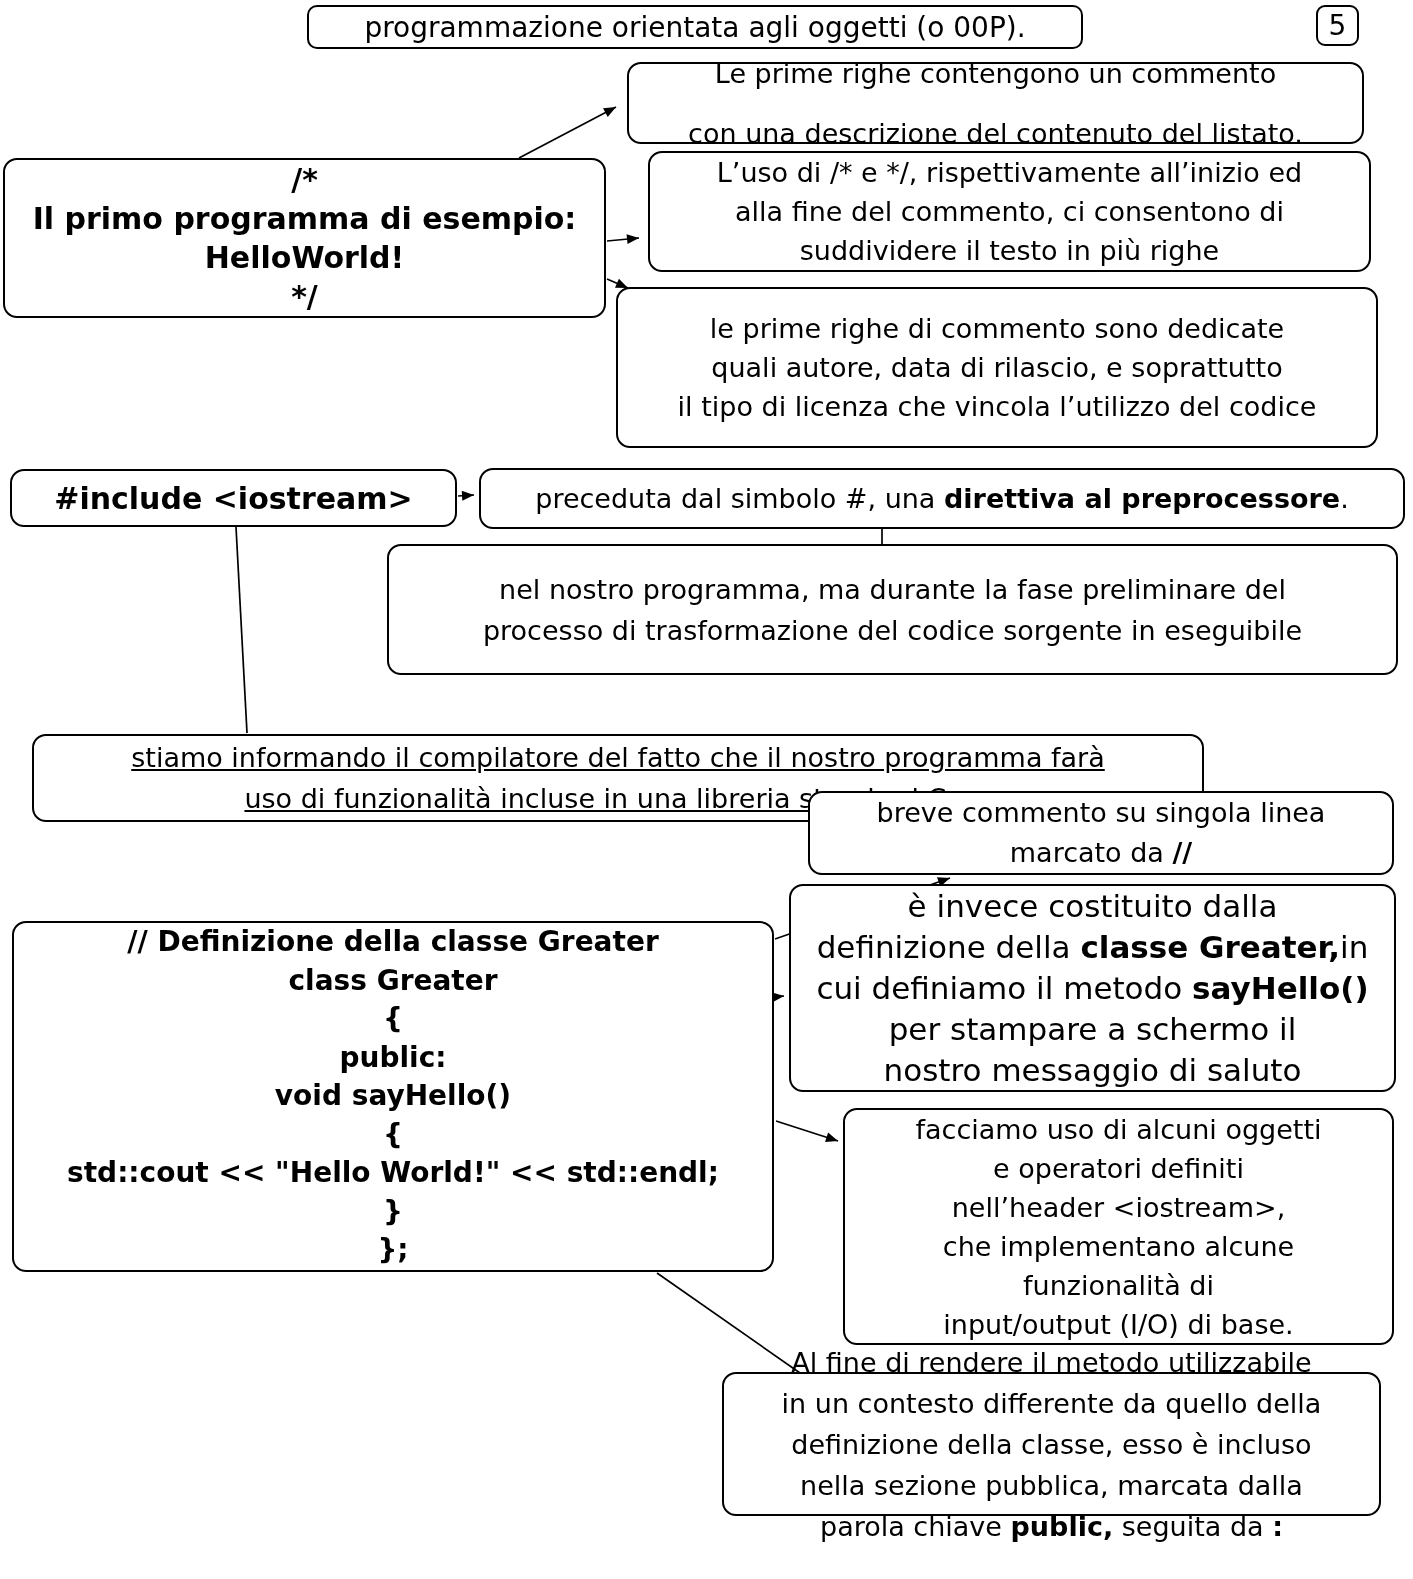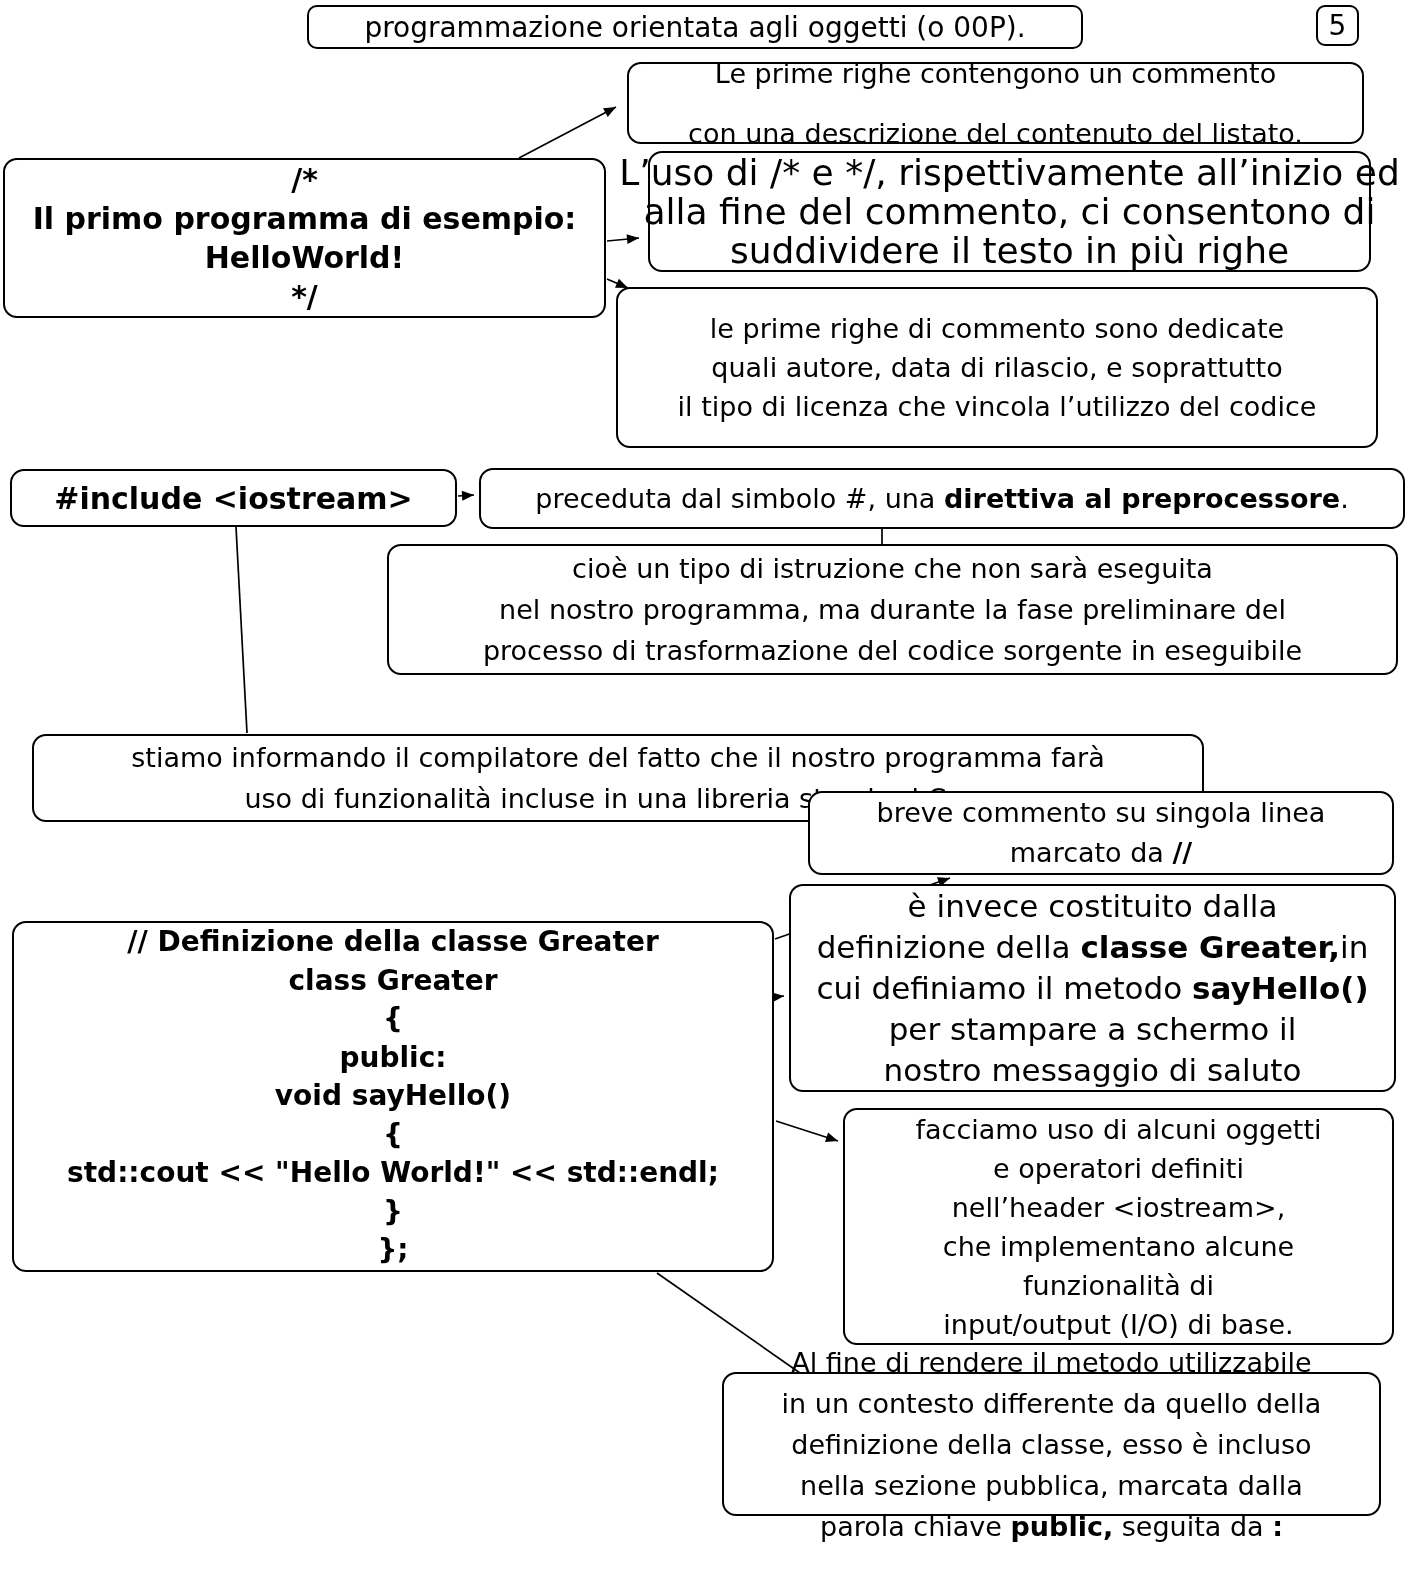--- a/index.html
+++ b/index.html
@@ -15,26 +15,26 @@
     display:flex;flex-direction:column;justify-content:center;align-items:center;
     text-align:center;
   }
   .line{white-space:nowrap;}
   .b{font-weight:bold;}
   
   #title-box    {left:307px; top:5px;    width:776px;  height:44px;  font-size:28px; border-radius:10px;}
   #page-box     {left:1316px;top:5px;    width:43px;   height:41px;  font-size:28px; border-radius:9px;}
   #comment-box  {left:3px;   top:158px;  width:603px;  height:160px; font-size:30px; font-weight:bold; line-height:39px;}
   #note-first   {left:627px; top:62px;   width:737px;  height:82px;  font-size:27px; line-height:39px;gap:21px;}
-  #note-delims  {left:648px; top:151px;  width:723px;  height:121px; font-size:36px; line-height:39px;}
+  #note-delims  {left:648px; top:151px;  width:723px;  height:121px; font-size:27px; line-height:39px;}
   #note-info    {left:616px; top:287px;  width:762px;  height:161px; font-size:27px; line-height:39px;}
   #include-box  {left:10px;  top:469px;  width:447px;  height:58px;  font-size:30px; font-weight:bold;}
   #preceduta-box{left:479px; top:468px;  width:926px;  height:61px;  font-size:27px;}
   #cioe-box     {left:387px; top:544px;  width:1011px; height:131px; font-size:27px; line-height:41px;}
-  #stiamo-box   {left:32px;  top:734px;  width:1172px; height:88px;  font-size:27px; line-height:41px;}
+  #stiamo-box   {left:32px;  top:734px;  width:1172px; height:88px;  font-size:27px; line-height:41px;text-decoration:underline;}
   #breve-box    {left:808px; top:791px;  width:586px;  height:84px;  font-size:27px; line-height:40px;}
   #code-box     {left:12px;  top:921px;  width:762px;  height:351px; font-size:28px; font-weight:bold; line-height:38.5px;}
   #invece-box   {left:789px; top:884px;  width:607px;  height:208px; font-size:31px; line-height:41px;}
   #facciamo-box {left:843px; top:1108px; width:551px;  height:237px; font-size:27px; line-height:39px;}
   #alfine-box   {left:722px; top:1372px; width:659px;  height:144px; font-size:27px; line-height:41px;}
 </style>
 </head>
 <body>
 
 <svg id="connectors" width="1413" height="1579" viewBox="0 0 1413 1579">
@@ -91,21 +91,20 @@
 
 <div class="box" id="include-box">
     <div class="line"><span>#include &lt;iostream&gt;</span></div>
   </div>
 
 <div class="box" id="preceduta-box">
     <div class="line"><span>preceduta dal simbolo #, una </span><span class="b">direttiva al preprocessore</span><span>.</span></div>
   </div>
 
 <div class="box" id="cioe-box">
-    <div class="line"><span>cioè un tipo di istruzione che non sarà eseguita</span></div>
     <div class="line"><span>nel nostro programma, ma durante la fase preliminare del</span></div>
     <div class="line"><span>processo di trasformazione del codice sorgente in eseguibile</span></div>
   </div>
 
 <div class="box" id="stiamo-box">
     <div class="line"><span>stiamo informando il compilatore del fatto che il nostro programma farà</span></div>
     <div class="line"><span>uso di funzionalità incluse in una libreria standard C++</span></div>
   </div>
 
 <div class="box" id="breve-box">

